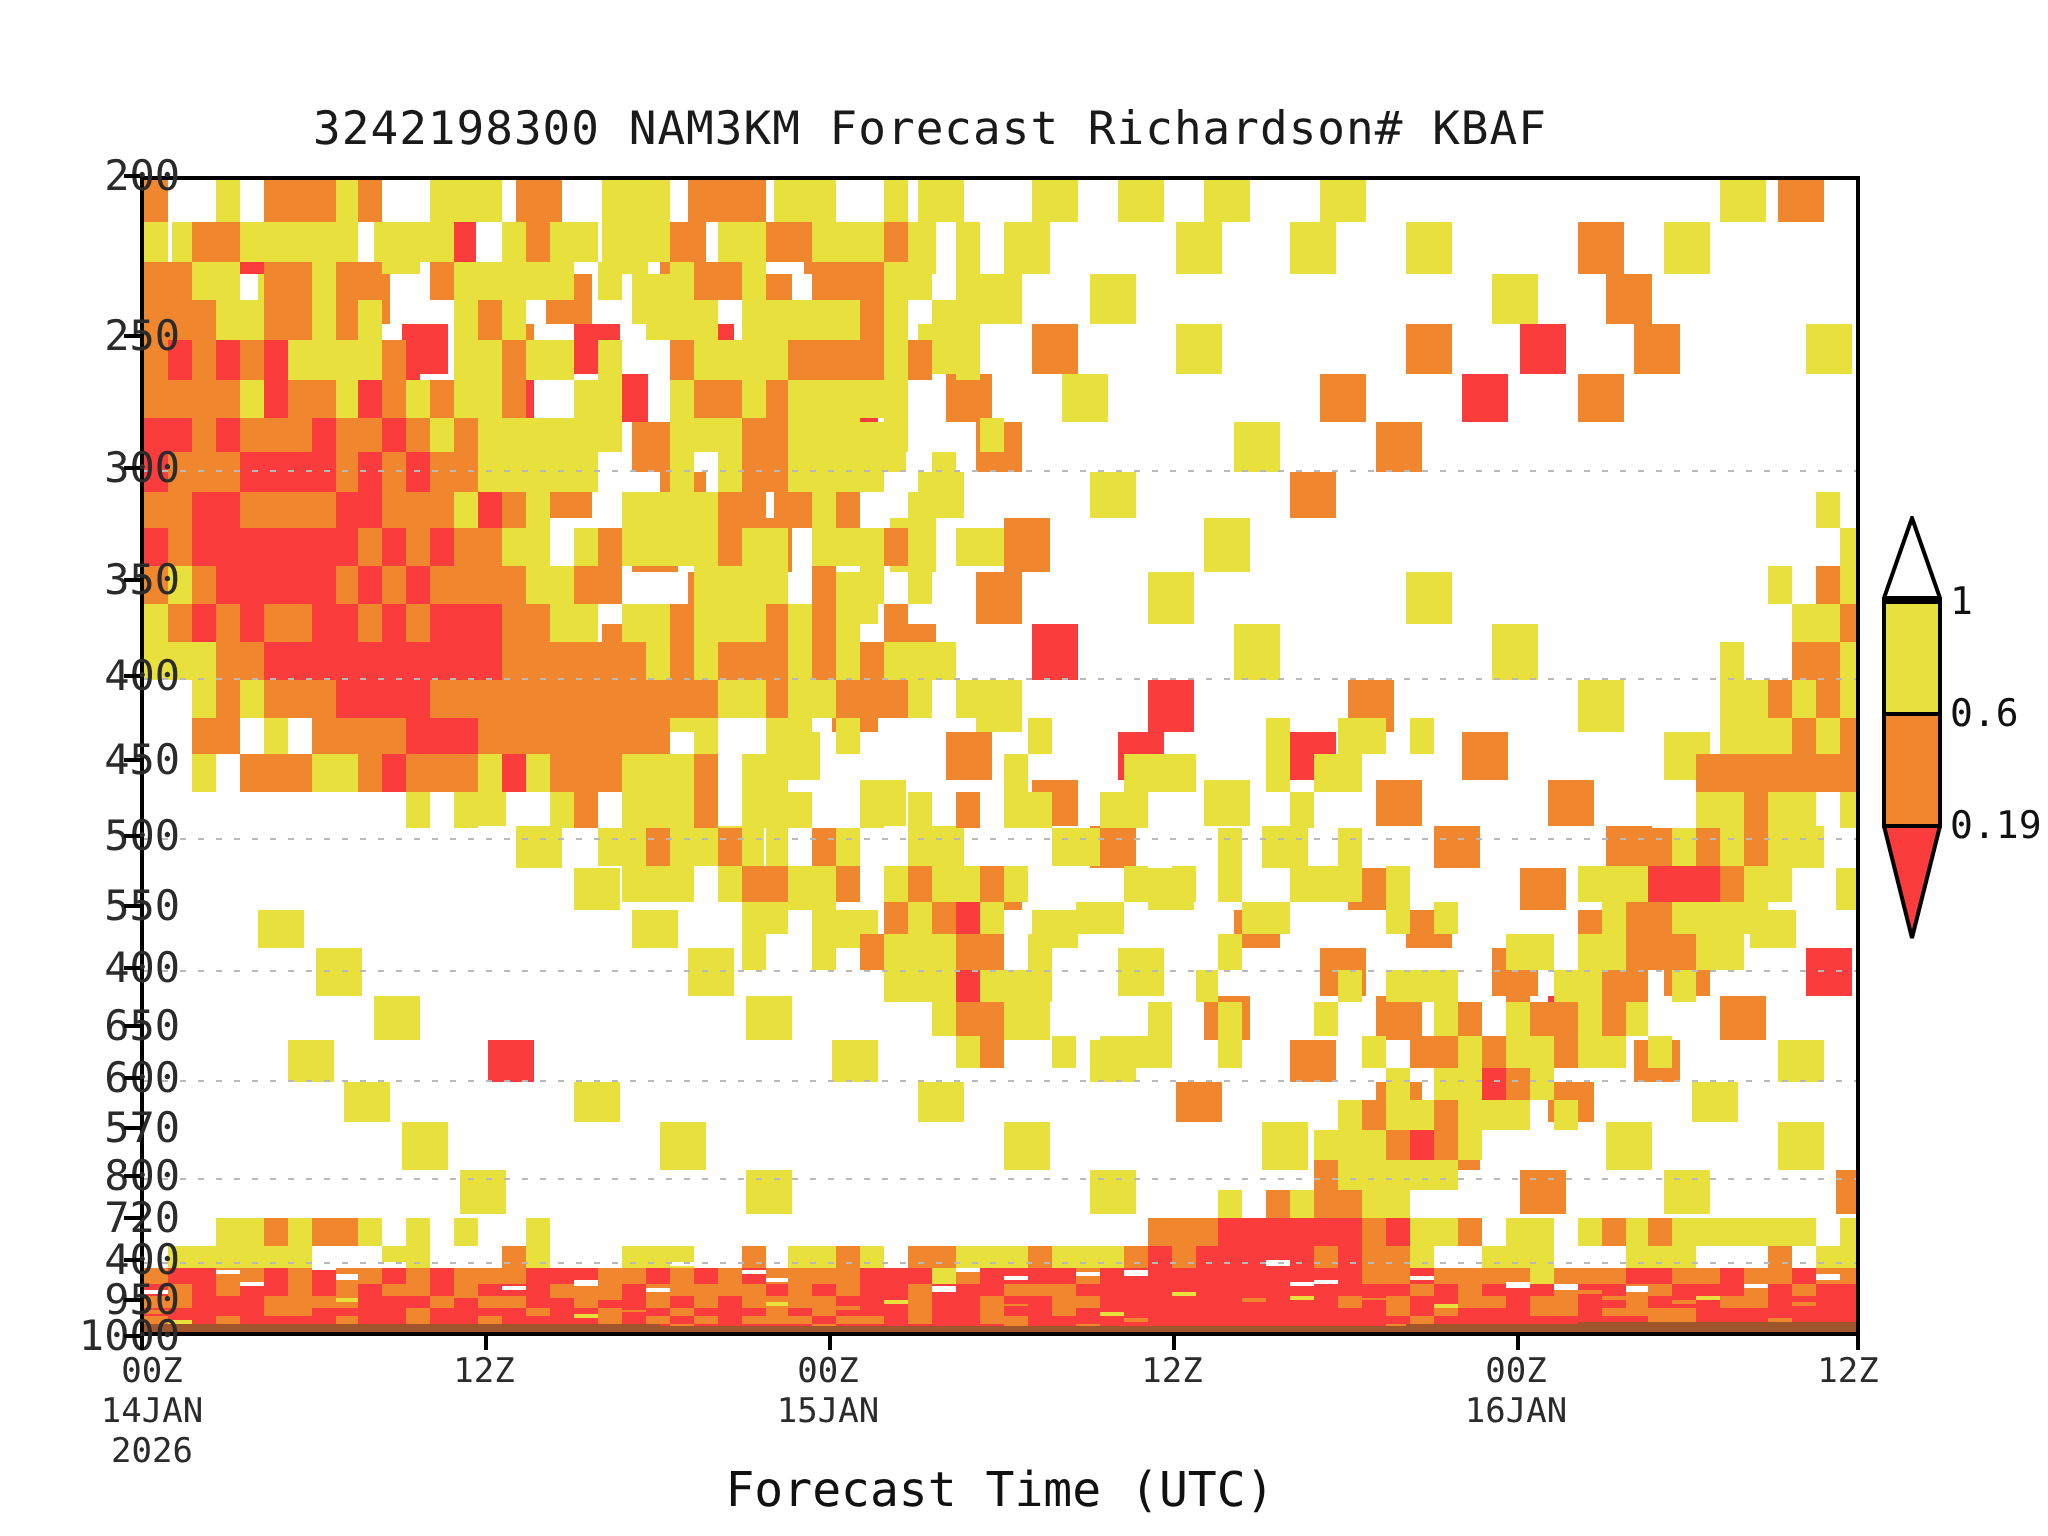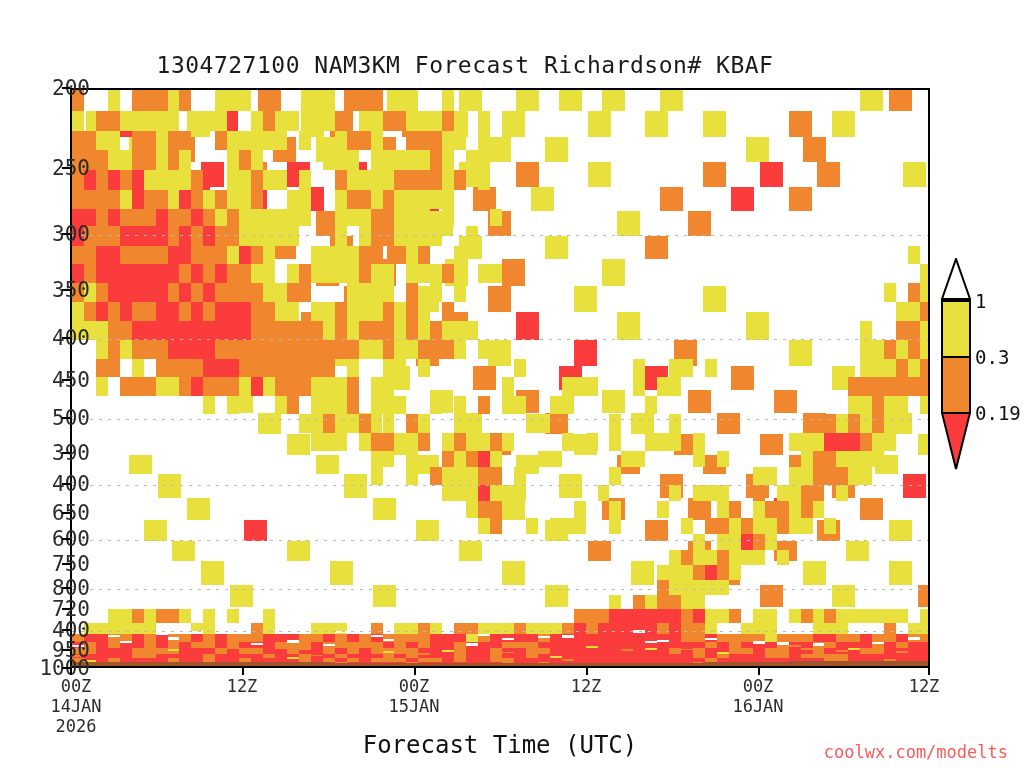--- a/index.html
+++ b/index.html
@@ -50,21 +50,21 @@
 
   
   #footer{position:absolute;right:16px;top:742px;font-size:17px;color:#fa5a5a;
           white-space:nowrap;}
 </style>
 </head>
 <body>
 
 <div id="root">
 
-  <div id="title">1304727100 NAM3KM Forecast Richardson# KBAF</div>
+  <div id="title">3242198300 NAM3KM Forecast Richardson# KBAF</div>
 
   <div id="plot">
     <div id="cells">
         <div class="cell" style="left: 86px; top: 0px; width: 22.9333px; height: 20.9986px; background: rgb(232, 224, 60);"></div>
         <div class="cell" style="left: 143.333px; top: 0px; width: 22.9333px; height: 20.9986px; background: rgb(232, 224, 60);"></div>
         <div class="cell" style="left: 186.333px; top: 0px; width: 22.9333px; height: 20.9986px; background: rgb(240, 134, 46);"></div>
         <div class="cell" style="left: 229.333px; top: 0px; width: 22.9333px; height: 20.9986px; background: rgb(232, 224, 60);"></div>
         <div class="cell" style="left: 272.333px; top: 0px; width: 22.9333px; height: 20.9986px; background: rgb(240, 134, 46);"></div>
         <div class="cell" style="left: 315.333px; top: 0px; width: 22.9333px; height: 20.9986px; background: rgb(232, 224, 60);"></div>
         <div class="cell" style="left: 387px; top: 0px; width: 22.9333px; height: 20.9986px; background: rgb(232, 224, 60);"></div>
@@ -1551,29 +1551,29 @@
       <div class="ytick" style="top: 234.119px;">300</div>
       <div class="ytickmark" style="top: 233.119px;"></div>
       <div class="ytick" style="top: 289.671px;">350</div>
       <div class="ytickmark" style="top: 288.671px;"></div>
       <div class="ytick" style="top: 337.792px;">400</div>
       <div class="ytickmark" style="top: 336.792px;"></div>
       <div class="ytick" style="top: 380.238px;">450</div>
       <div class="ytickmark" style="top: 379.238px;"></div>
       <div class="ytick" style="top: 418.208px;">500</div>
       <div class="ytickmark" style="top: 417.208px;"></div>
-      <div class="ytick" style="top: 452.555px;">390</div>
+      <div class="ytick" style="top: 452.555px;">550</div>
       <div class="ytickmark" style="top: 451.555px;"></div>
       <div class="ytick" style="top: 483.912px;">400</div>
       <div class="ytickmark" style="top: 482.912px;"></div>
       <div class="ytick" style="top: 512.757px;">650</div>
       <div class="ytickmark" style="top: 511.757px;"></div>
       <div class="ytick" style="top: 539.464px;">600</div>
       <div class="ytickmark" style="top: 538.464px;"></div>
-      <div class="ytick" style="top: 564.327px;">750</div>
+      <div class="ytick" style="top: 564.327px;">570</div>
       <div class="ytickmark" style="top: 563.327px;"></div>
       <div class="ytick" style="top: 587.585px;">800</div>
       <div class="ytickmark" style="top: 586.585px;"></div>
       <div class="ytick" style="top: 609.432px;">720</div>
       <div class="ytickmark" style="top: 608.432px;"></div>
       <div class="ytick" style="top: 630.031px;">400</div>
       <div class="ytickmark" style="top: 629.031px;"></div>
       <div class="ytick" style="top: 649.515px;">950</div>
       <div class="ytickmark" style="top: 648.515px;"></div>
       <div class="ytick" style="top: 668px;">1000</div>
@@ -1598,23 +1598,22 @@
 
   <div id="cbar">
       <div style="position: absolute; left: 0px; top: -42px; width: 30px; height: 42px;"><svg width="30" height="42" viewBox="0 0 30 42">
           <polygon points="15,1 29,41 1,41" fill="#ffffff" stroke="#000" stroke-width="2"></polygon>
         </svg></div>
       <div class="cbseg" style="top: 0px; height: 56px; background: rgb(232, 224, 60);"></div>
       <div class="cbseg" style="top: 56px; height: 56px; background: rgb(240, 134, 46);"></div>
       <div class="cbline" style="top: 0px;"></div>
       <div class="cblab" style="top: 1px;">1</div>
       <div class="cbline" style="top: 56px;"></div>
-      <div class="cblab" style="top: 57px;">0.3</div>
+      <div class="cblab" style="top: 57px;">0.6</div>
       <div class="cbline" style="top: 112px;"></div>
       <div class="cblab" style="top: 113px;">0.19</div>
       <div style="position: absolute; left: 0px; top: 112px; width: 30px; height: 58px;"><svg width="30" height="58" viewBox="0 0 30 58">
           <polygon points="1,1 29,1 15,57" fill="#fa3c3c" stroke="#000" stroke-width="2"></polygon>
         </svg></div>
     </div>
 
-  <div id="footer">coolwx.com/modelts</div>
 
 </div>
 
 </body></html>

